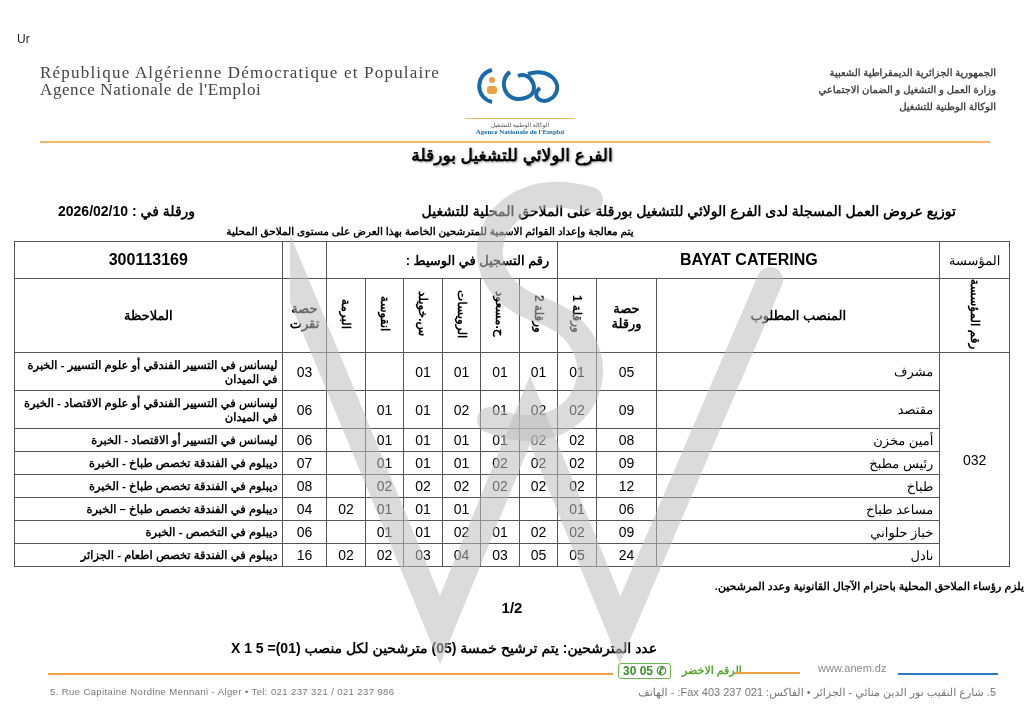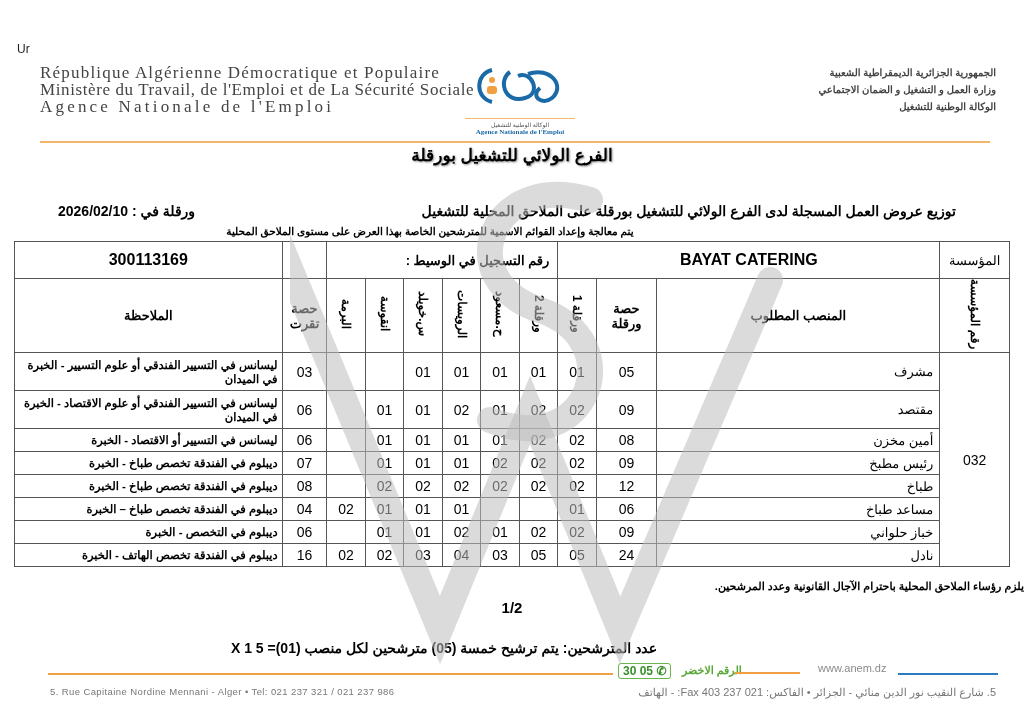--- a/index.html
+++ b/index.html
@@ -1,18 +1,18 @@
 <!DOCTYPE html>
 <html><head>
 <meta charset="utf-8">
 <style>
   html,body{margin:0;padding:0;background:#fff;}
   body{width:1024px;height:719px;position:relative;overflow:hidden;font-family:"Liberation Sans",sans-serif;color:#000;}
   .abs{position:absolute;}
-  .corner{left:17px;top:42px;font-size:12px;color:#222;}
+  .corner{left:17px;top:32px;font-size:12px;color:#222;}
   .fr-head{left:40px;top:64px;font-family:"Liberation Serif",serif;font-weight:normal;color:#444;font-size:17px;line-height:17px;letter-spacing:0.6px;}
   .fr-head div:nth-child(1){letter-spacing:1.2px;}
   .fr-head div:nth-child(3){letter-spacing:3.2px;}
   .ar-head{right:28px;top:64px;direction:rtl;text-align:right;font-weight:bold;color:#444;font-size:10px;line-height:17px;letter-spacing:1px;}
   .logo{left:455px;top:60px;width:130px;height:78px;text-align:center;}
   .logo-ar{font-size:6px;color:#555;}
   .logo-fr{font-size:7px;font-weight:bold;color:#1b6aa8;font-family:"Liberation Serif",serif;}
   .rule-top{left:40px;top:141px;width:950px;height:2px;background:#f2b76a;}
   .branch{left:0;width:1024px;top:145px;text-align:center;direction:rtl;font-size:17px;font-weight:bold;text-shadow:1px 1px 2px #999;}
   .subtitle{right:68px;top:203px;direction:rtl;font-size:14px;font-weight:bold;}
@@ -41,21 +41,20 @@
   .addr-ar{right:28px;top:686px;font-size:11px;color:#777;direction:rtl;white-space:nowrap;}
   .watermark{left:290px;top:160px;width:520px;height:520px;pointer-events:none;}
 </style>
 </head>
 <body>
 
 <div class="abs corner">Ur</div>
 
 <div class="abs fr-head">
   <div>République Algérienne Démocratique et Populaire</div>
-  <div>Ministère du Travail, de l'Emploi et de La Sécurité Sociale</div>
   <div>Agence Nationale de l'Emploi</div>
 </div>
 
 <div class="abs logo">
   <svg width="100" height="52" viewBox="0 0 100 52">
     <path d="M22 10 C5 14, 5 38, 22 42" stroke="#1b6aa8" stroke-width="4" fill="none"></path>
     <circle cx="22" cy="20" r="3" fill="#f0a040"></circle>
     <rect x="17" y="26" width="10" height="8" rx="3" fill="#f0a040"></rect>
     <path d="M40 12 C28 20, 34 44, 55 38 C72 34, 62 10, 48 16" stroke="#1b6aa8" stroke-width="4" fill="none"></path>
     <path d="M58 14 C80 6, 96 26, 82 38 C72 46, 60 36, 70 28" stroke="#1b6aa8" stroke-width="4" fill="none"></path>
@@ -213,21 +212,21 @@
         <td class="post">نادل</td>
         <td class="num">24</td>
         <td class="num">05</td>
         <td class="num">05</td>
         <td class="num">03</td>
         <td class="num">04</td>
         <td class="num">03</td>
         <td class="num">02</td>
         <td class="num">02</td>
         <td class="num">16</td>
-        <td class="rem">ديبلوم في الفندقة تخصص الهاتف - الخبرة</td>
+        <td class="rem">ديبلوم في الفندقة تخصص اطعام - الجزائر</td>
       </tr>
     </tbody>
 </table>
 
 <div class="abs footnote">يلزم رؤساء الملاحق المحلية باحترام الآجال القانونية وعدد المرشحين.</div>
 <div class="abs page">1/2</div>
 <div class="abs cands">عدد المترشحين: يتم ترشيح خمسة (05) مترشحين لكل منصب (01)= 5 X 1</div>
 
 <div class="abs rule-bot-l"></div>
 <div class="abs green"><span>30 05</span> <span>✆</span></div>

